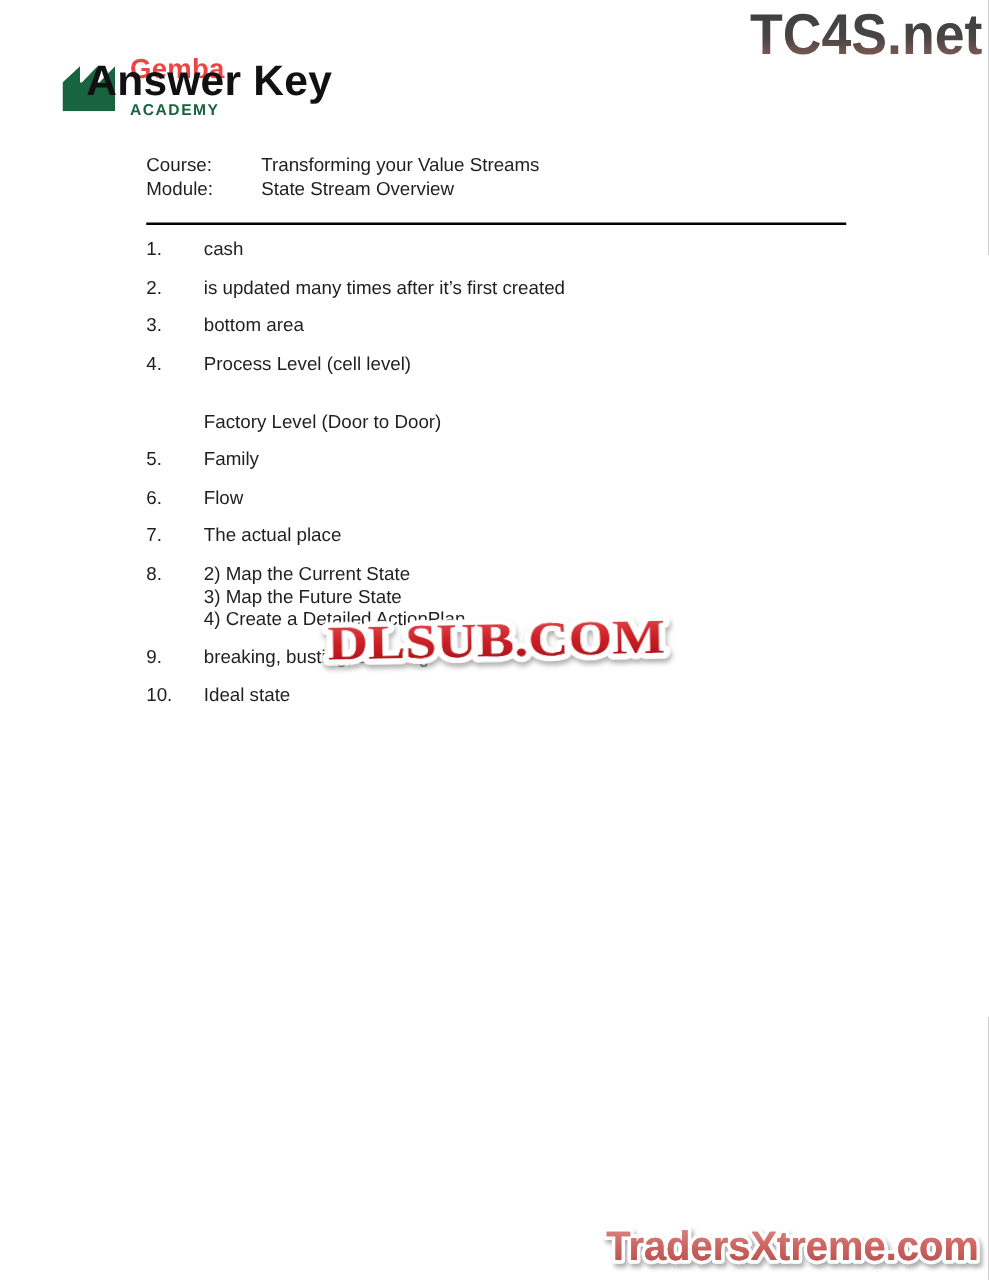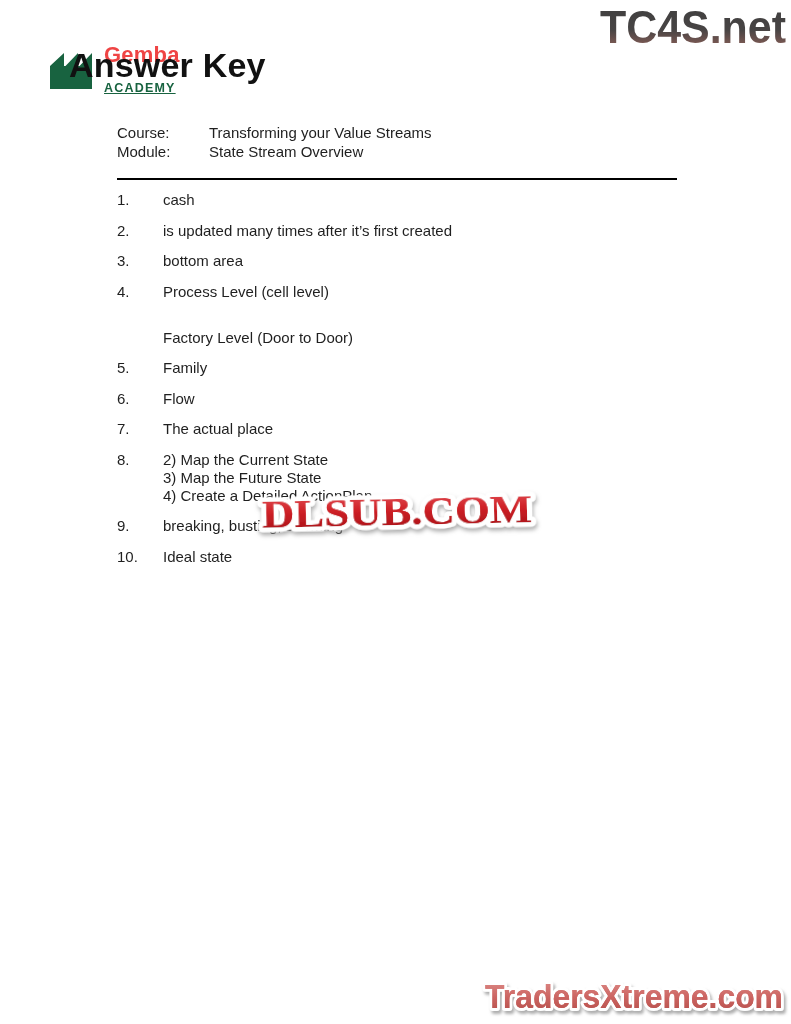--- a/index.html
+++ b/index.html
@@ -9,21 +9,21 @@
     background:#ffffff;
     margin:0 auto;
     overflow:hidden;
     font-family:"Liberation Sans", sans-serif;
     color:#1f1f1f;
   }
   
   .logo{position:absolute;left:50px;top:44px;display:flex;align-items:center;gap:4px;}
   .logo-text{display:flex;flex-direction:column;line-height:1;}
   .logo-name{font-size:22px;font-weight:bold;color:#ef4444;letter-spacing:0.2px;}
-  .logo-subname{font-size:12.5px;font-weight:bold;color:#186340;letter-spacing:1.2px;margin-top:16px;text-decoration:underline;}
+  .logo-subname{font-size:12.5px;font-weight:bold;color:#186340;letter-spacing:1.2px;margin-top:16px;}
   .page-title{
     position:absolute;left:69px;top:46px;width:722px;
     text-align:left;font-size:34px;font-weight:bold;color:#111;
     letter-spacing:0.2px;
   }
   .wm-tc4s{position:absolute;top:1px;right:0px;}
   
   .meta{
     position:absolute;left:117px;top:124px;width:560px;
     font-size:15px;line-height:18.5px;

